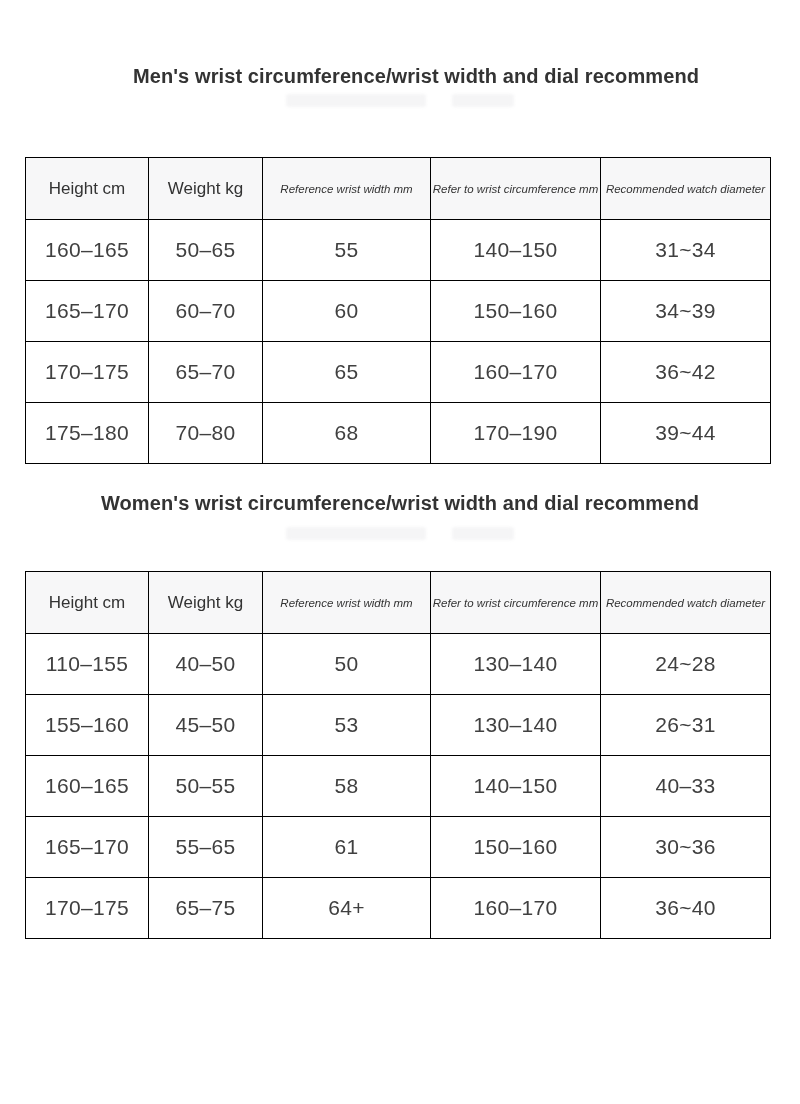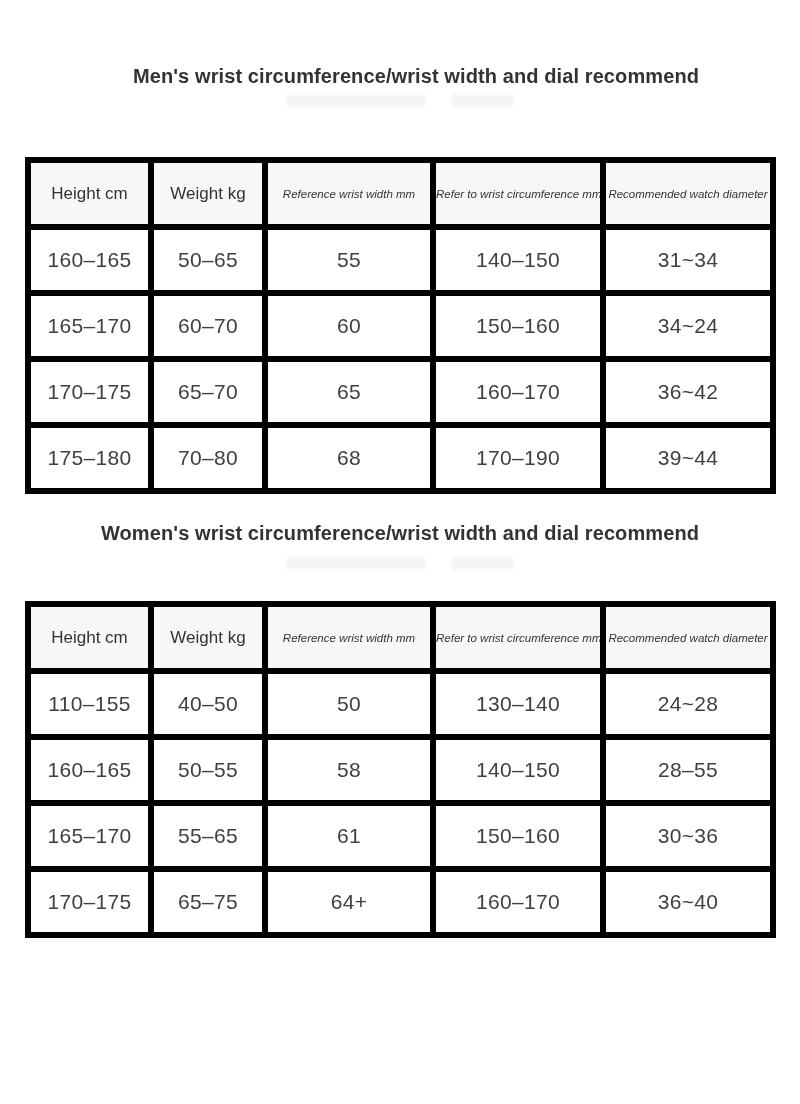--- a/index.html
+++ b/index.html
@@ -34,21 +34,21 @@
   table.size-table {
     margin-left: 25px;
     width: 745px;
     border-collapse: collapse;
     table-layout: fixed;
   }
   .sec1 table.size-table { margin-top: 49px; }
   .sec2 table.size-table { margin-top: 30px; }
 
   .size-table th, .size-table td {
-    border: 6px solid #000000;
+    border: 1px solid #000000;
     text-align: center; vertical-align: middle;
     padding: 0; overflow: hidden; white-space: nowrap;
   }
   .size-table thead th { background: #f7f7f8; height: 61px; }
   .size-table th.col-big  { font-size: 17px; font-weight: 400; color: #333333; }
   .size-table th.col-small{ font-size: 11.5px; font-weight: 400; color: #333333; font-style: italic; }
   .size-table td {
     height: 60px;
     font-size: 21px; font-weight: 400;
     color: #404040; letter-spacing: 0.3px;
@@ -88,21 +88,21 @@
             <td>50–65</td>
             <td>55</td>
             <td>140–150</td>
             <td>31~34</td>
           </tr>
           <tr>
             <td>165–170</td>
             <td>60–70</td>
             <td>60</td>
             <td>150–160</td>
-            <td>34~24</td>
+            <td>34~39</td>
           </tr>
           <tr>
             <td>170–175</td>
             <td>65–70</td>
             <td>65</td>
             <td>160–170</td>
             <td>36~42</td>
           </tr>
           <tr>
             <td>175–180</td>
@@ -140,25 +140,32 @@
       </thead>
       <tbody>
           <tr>
             <td>110–155</td>
             <td>40–50</td>
             <td>50</td>
             <td>130–140</td>
             <td>24~28</td>
           </tr>
           <tr>
+            <td>155–160</td>
+            <td>45–50</td>
+            <td>53</td>
+            <td>130–140</td>
+            <td>26~31</td>
+          </tr>
+          <tr>
             <td>160–165</td>
             <td>50–55</td>
             <td>58</td>
             <td>140–150</td>
-            <td>28–55</td>
+            <td>40–33</td>
           </tr>
           <tr>
             <td>165–170</td>
             <td>55–65</td>
             <td>61</td>
             <td>150–160</td>
             <td>30~36</td>
           </tr>
           <tr>
             <td>170–175</td>

